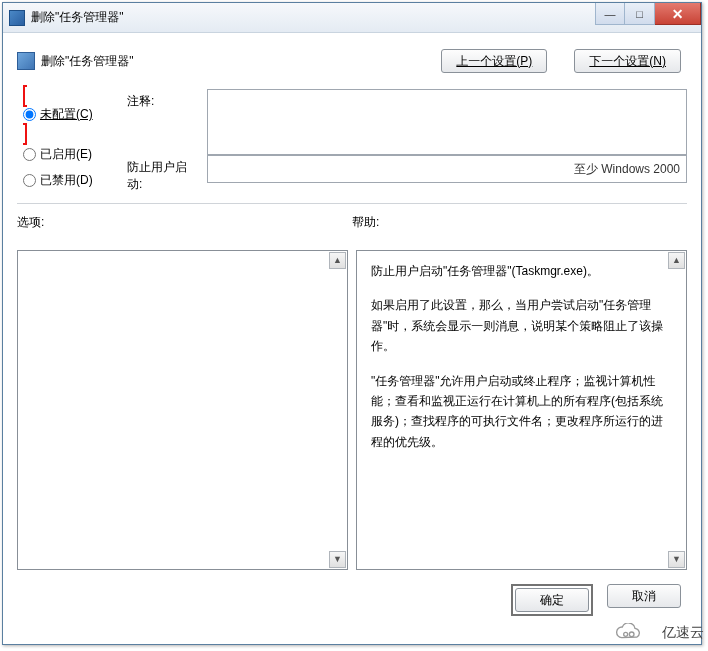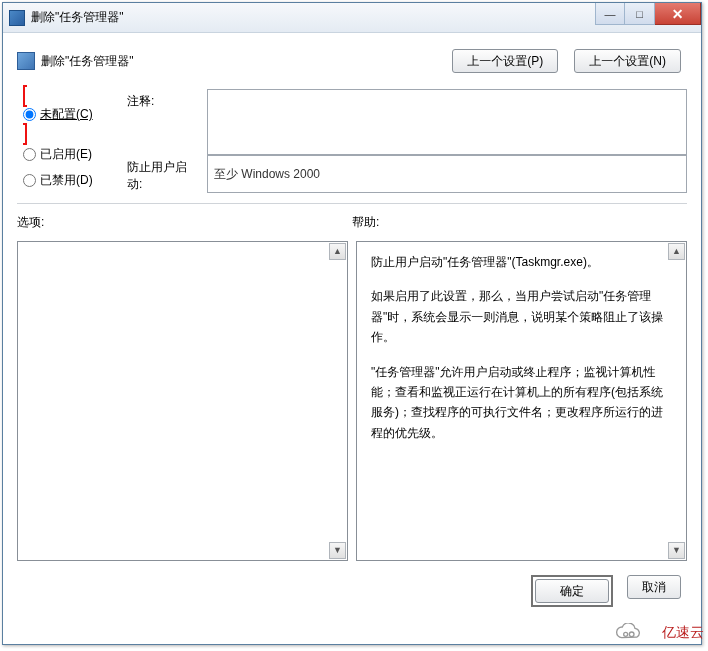--- a/index.html
+++ b/index.html
@@ -73,21 +73,21 @@
       padding: 6px 0 12px 0;
     }
     .header-left {
       display: flex; align-items: center; gap: 6px;
     }
     .h-icon {
       width: 18px; height: 18px;
       background: linear-gradient(135deg,#6fa7dd,#4075b4);
       border: 1px solid #2d5d97;
     }
-    .header-btns { display: flex; gap: 16px; margin-right: 6px;}
+    .header-btns { display: flex; gap: 27px; margin-right: 6px; text-decoration: underline;}
     .btn {
       height: 24px;
       padding: 2px 14px;
       background: linear-gradient(to bottom,#fdfdfd,#e6e8eb);
       border: 1px solid #8a9199;
       border-radius: 3px;
       font-size: 12px;
       color: #000;
       cursor: pointer;
     }
@@ -108,30 +108,31 @@
     }
     .right-col { flex: 1; }
     .form-row { display: flex; gap: 10px; }
     .form-row .lbl { width: 70px; text-align: left; padding-top: 4px; }
     textarea.comment {
       flex: 1; height: 66px; resize: none;
       border: 1px solid #a0a7b0; padding: 4px;
       font-family: inherit; font-size: 12px;
     }
     input.platform {
-      flex: 1; height: 38px;
+      flex: 1; height: 28px;
       border: 1px solid #a0a7b0; padding: 4px 6px;
       background: #fff;
       font-family: inherit; font-size: 12px;
       color: #333;
+      text-align: right;
     }
     .divider { height: 1px; background: #d0d4d9; margin: 10px 0 10px 0; }
     .labels-row {
       display: flex;
-      margin-bottom: 10px;
+      margin-bottom: 19px;
     }
     .labels-row .half { flex: 1; }
     .panels {
       display: flex; gap: 8px; height: 320px;
     }
     .panel {
       flex: 1;
       border: 1px solid #888f97;
       padding: 10px 14px;
       font-size: 12px;
@@ -154,21 +155,21 @@
     .footer {
       display: flex; justify-content: flex-end;
       gap: 14px;
       padding: 14px 6px 0 0;
     }
     .hl-red2 { border: 2px solid #737373; padding: 2px; display:inline-block; }
     .watermark {
       position: absolute;
       right: 4px; bottom: 8px;
       display: flex; align-items: center; gap: 16px;
-      color: #b91c1c;
+      color: #404040;
       font-size: 14px;
       pointer-events: none;
       justify-content: center;
     }
     .watermark svg { width: 34px; height: 20px; }
     input[type=radio]{ margin-right:4px; }
   </style>
 </head>
 <body>
 
@@ -185,21 +186,21 @@
 
   <div class="content">
 
     <div class="header-row">
       <div class="header-left">
         <div class="h-icon"></div>
         <span>删除"任务管理器"</span>
       </div>
       <div class="header-btns">
         <button class="btn">上一个设置(P)</button>
-        <button class="btn">上一个设置(N)</button>
+        <button class="btn">下一个设置(N)</button>
       </div>
     </div>
 
     <div class="config-area">
       <div class="radio-col">
         <span class="hl-red">
           <label class="radio-row">
             <input type="radio" name="state" checked="" style="">
             <span>未配置(C)</span>
           </label>
@@ -244,21 +245,21 @@
         <p>防止用户启动"任务管理器"(Taskmgr.exe)。</p>
         <p>如果启用了此设置，那么，当用户尝试启动"任务管理器"时，系统会显示一则消息，说明某个策略阻止了该操作。</p>
         <p>"任务管理器"允许用户启动或终止程序；监视计算机性能；查看和监视正运行在计算机上的所有程序(包括系统服务)；查找程序的可执行文件名；更改程序所运行的进程的优先级。</p>
       </div>
     </div>
 
     <div class="footer">
       <span class="hl-red2">
         <button class="btn" style="width:74px">确定</button>
       </span>
-      <button class="btn" style="width:54px">取消</button>
+      <button class="btn" style="width:74px">取消</button>
     </div>
 
   </div>
 </div>
 
 <div class="watermark">
   <svg viewBox="0 0 50 30">
     <path d="M14 22a8 8 0 0 1 1-16 10 10 0 0 1 19 2 7 7 0 0 1 3 13z" fill="none" stroke="#999" stroke-width="2"></path>
     <circle cx="20" cy="17" r="3" fill="none" stroke="#999" stroke-width="2"></circle>
     <circle cx="29" cy="17" r="3.5" fill="none" stroke="#999" stroke-width="2"></circle>

